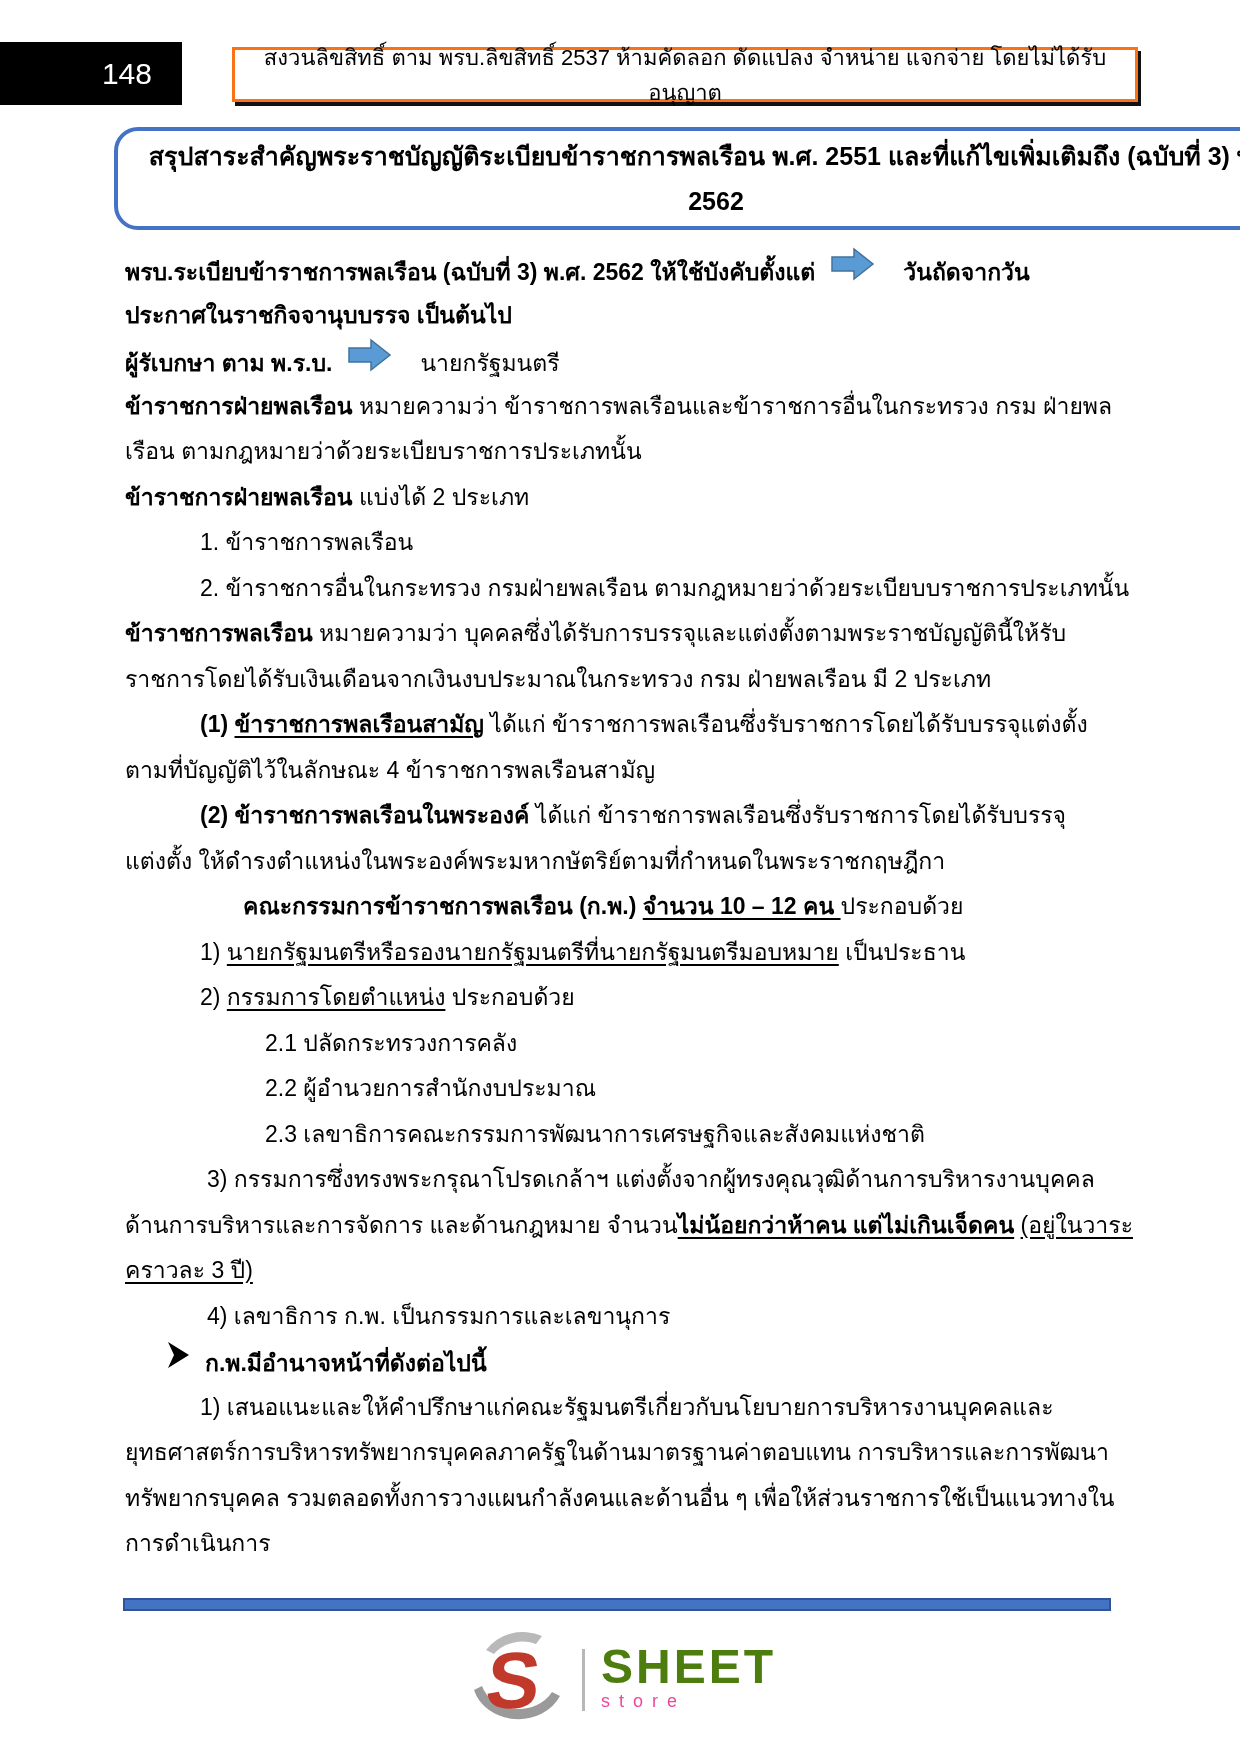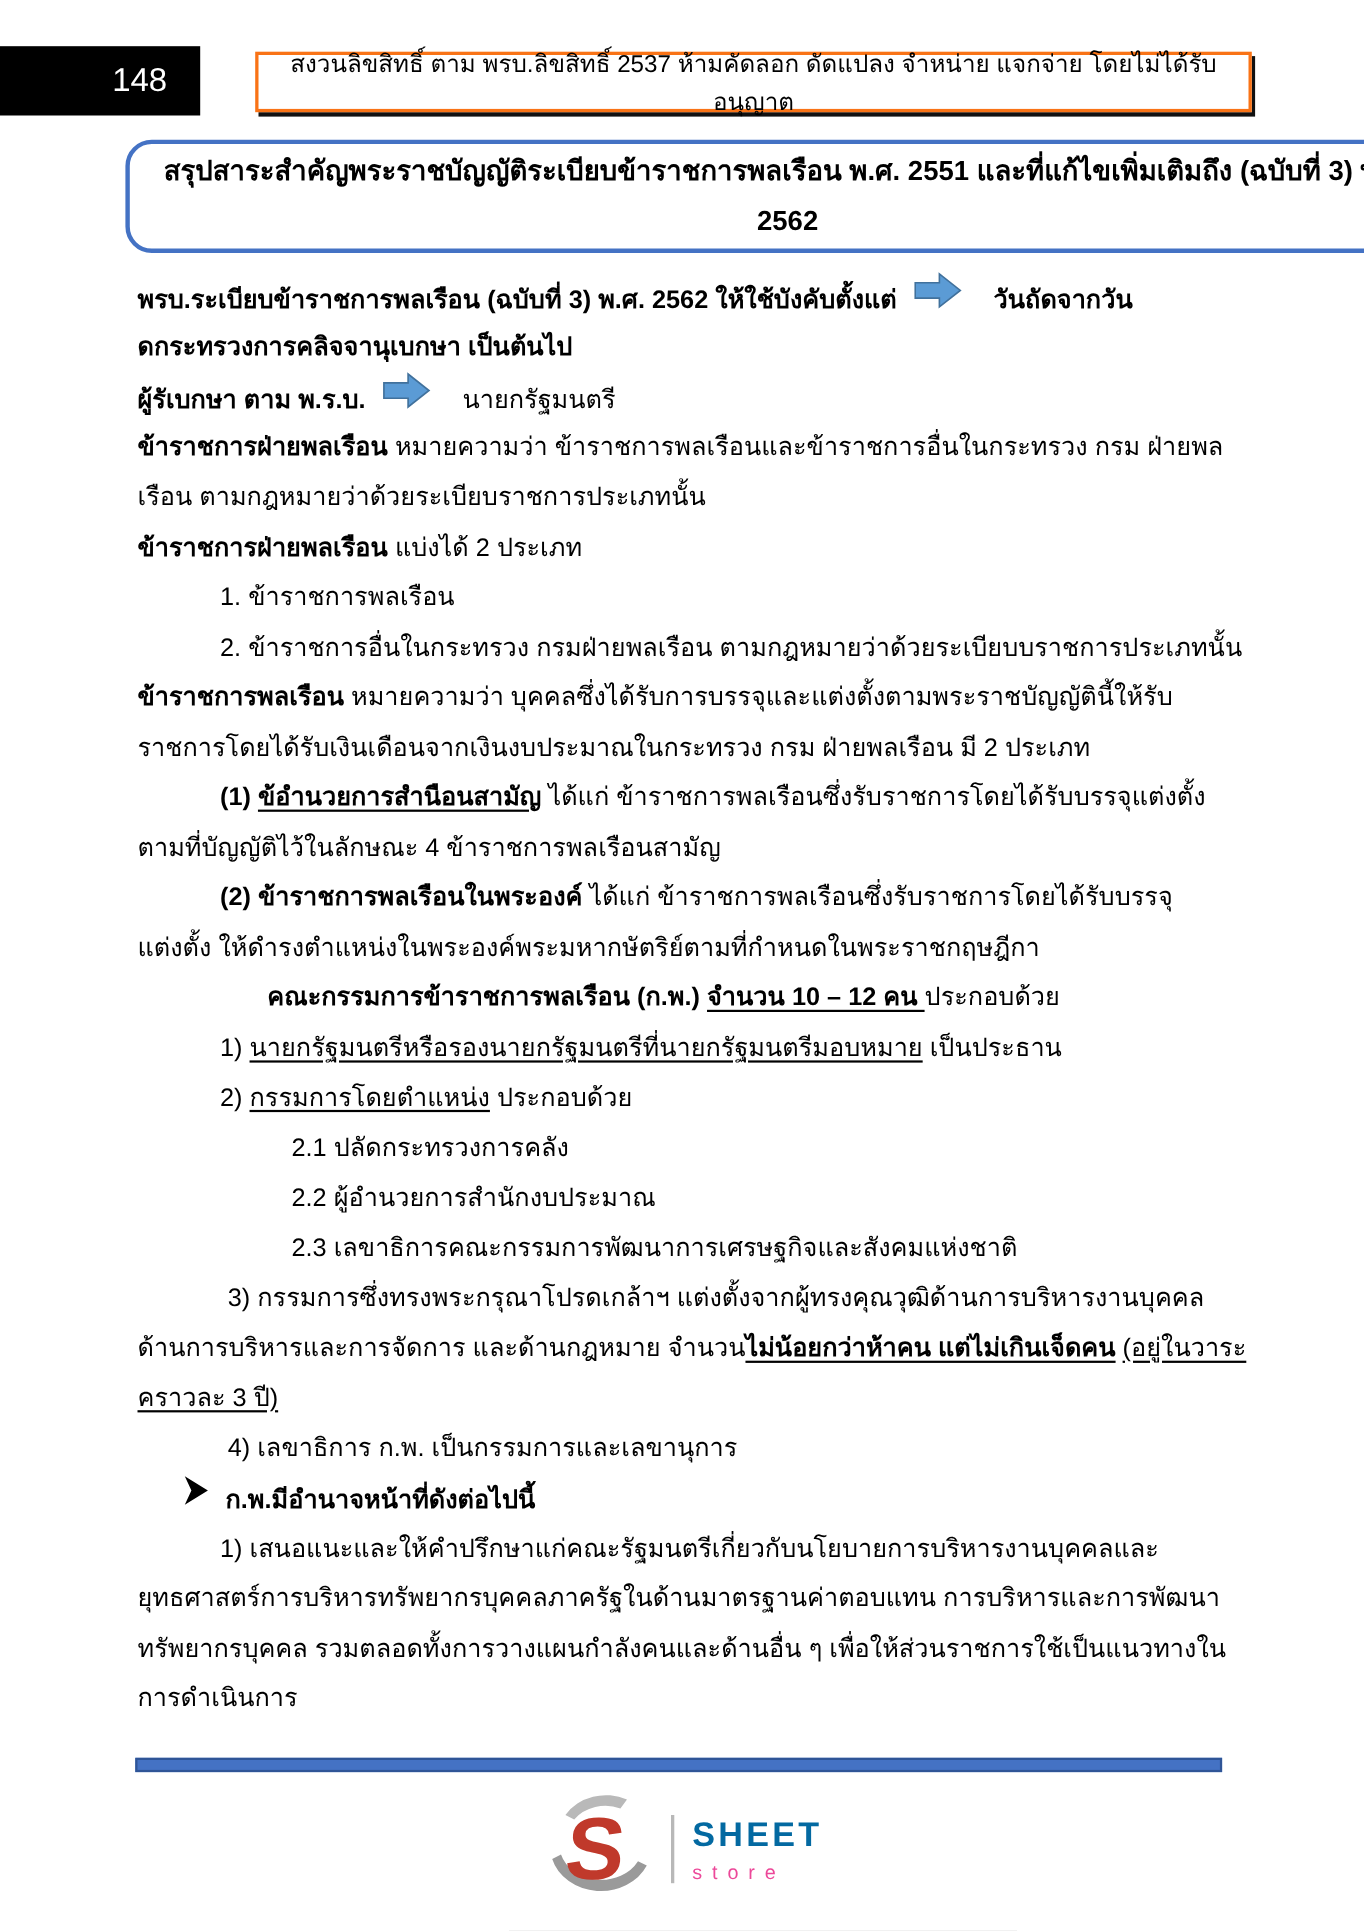--- a/index.html
+++ b/index.html
@@ -35,21 +35,21 @@
   .bottom-bar{
     position:absolute;left:123px;top:1598px;width:988px;height:13px;
     background:#4472C4;border:2px solid #2F5597;box-sizing:border-box;
   }
   .logo{
     position:absolute;left:0;top:1630px;width:1240px;
     display:flex;align-items:center;justify-content:center;gap:0;
   }
   .logo-divider{width:3px;height:62px;background:#b8b8b8;margin:0 16px 0 10px;}
   .logo-text{display:flex;flex-direction:column;align-items:flex-start;}
-  .logo-brand{font-size:31px;font-weight:bold;color:#0369a1;letter-spacing:3px;line-height:40px;}
+  .logo-brand{font-size:48px;font-weight:bold;color:#4d7c0f;letter-spacing:3px;line-height:40px;}
   .logo-sub{font-size:18px;color:#ec4899;letter-spacing:9px;line-height:24px;margin-top:2px;}
 </style>
 </head>
 <body>
 
 <div class="page">
 
   <div class="pagenum-box">
     <span>148</span>
   </div>
@@ -59,32 +59,32 @@
   </div>
 
   <div class="title-box">
     <span>สรุปสาระสำคัญพระราชบัญญัติระเบียบข้าราชการพลเรือน พ.ศ. 2551 และที่แก้ไขเพิ่มเติมถึง (ฉบับที่ 3) พ.ศ. 2562</span>
   </div>
 
   <div class="doc-body">
       <div class="line"><span class="b">พรบ.ระเบียบข้าราชการพลเรือน (ฉบับที่ 3) พ.ศ. 2562 ให้ใช้บังคับตั้งแต่</span><span class="arrow-icon"><svg width="44" height="34" viewBox="0 0 44 34">
             <path d="M1,10 L23,10 L23,2 L42,17 L23,32 L23,24 L1,24 Z" fill="#5B9BD5" stroke="#41719C" stroke-width="1.5"></path>
           </svg></span><span class="b">วันถัดจากวัน</span></div>
-      <div class="line"><span class="b">ดกระทรวงการคลิจจานุเบกษา เป็นต้นไป</span></div>
+      <div class="line"><span class="b">ประกาศในราชกิจจานุบบรรจ เป็นต้นไป</span></div>
       <div class="line"><span class="b">ผู้รัเบกษา ตาม พ.ร.บ.</span><span class="arrow-icon"><svg width="44" height="34" viewBox="0 0 44 34">
             <path d="M1,10 L23,10 L23,2 L42,17 L23,32 L23,24 L1,24 Z" fill="#5B9BD5" stroke="#41719C" stroke-width="1.5"></path>
           </svg></span><span>นายกรัฐมนตรี</span></div>
       <div class="line"><span class="b">ข้าราชการฝ่ายพลเรือน</span><span> หมายความว่า ข้าราชการพลเรือนและข้าราชการอื่นในกระทรวง กรม ฝ่ายพล</span></div>
       <div class="line"><span>เรือน ตามกฎหมายว่าด้วยระเบียบราชการประเภทนั้น</span></div>
       <div class="line"><span class="b">ข้าราชการฝ่ายพลเรือน</span><span> แบ่งได้ 2 ประเภท</span></div>
       <div class="line" style="padding-left: 75px;"><span>1. ข้าราชการพลเรือน</span></div>
       <div class="line" style="padding-left: 75px;"><span>2. ข้าราชการอื่นในกระทรวง กรมฝ่ายพลเรือน ตามกฎหมายว่าด้วยระเบียบบราชการประเภทนั้น</span></div>
       <div class="line"><span class="b">ข้าราชการพลเรือน</span><span> หมายความว่า บุคคลซึ่งได้รับการบรรจุและแต่งตั้งตามพระราชบัญญัตินี้ให้รับ</span></div>
       <div class="line"><span>ราชการโดยได้รับเงินเดือนจากเงินงบประมาณในกระทรวง กรม ฝ่ายพลเรือน มี 2 ประเภท</span></div>
-      <div class="line" style="padding-left: 75px;"><span class="b">(1) </span><span class="b u">ข้อำนวยการสำนือนสามัญ</span><span> ได้แก่ ข้าราชการพลเรือนซึ่งรับราชการโดยได้รับบรรจุแต่งตั้ง</span></div>
+      <div class="line" style="padding-left: 75px;"><span class="b">(1) </span><span class="b u">ข้าราชการพลเรือนสามัญ</span><span> ได้แก่ ข้าราชการพลเรือนซึ่งรับราชการโดยได้รับบรรจุแต่งตั้ง</span></div>
       <div class="line"><span>ตามที่บัญญัติไว้ในลักษณะ 4 ข้าราชการพลเรือนสามัญ</span></div>
       <div class="line" style="padding-left: 75px;"><span class="b">(2) </span><span class="b">ข้าราชการพลเรือนในพระองค์</span><span> ได้แก่ ข้าราชการพลเรือนซึ่งรับราชการโดยได้รับบรรจุ</span></div>
       <div class="line"><span>แต่งตั้ง ให้ดำรงตำแหน่งในพระองค์พระมหากษัตริย์ตามที่กำหนดในพระราชกฤษฎีกา</span></div>
       <div class="line" style="padding-left: 118px;"><span class="b">คณะกรรมการข้าราชการพลเรือน (ก.พ.) </span><span class="b u">จำนวน 10 – 12 คน </span><span>ประกอบด้วย</span></div>
       <div class="line" style="padding-left: 75px;"><span>1) </span><span class="u">นายกรัฐมนตรีหรือรองนายกรัฐมนตรีที่นายกรัฐมนตรีมอบหมาย</span><span> เป็นประธาน</span></div>
       <div class="line" style="padding-left: 75px;"><span>2) </span><span class="u">กรรมการโดยตำแหน่ง</span><span> ประกอบด้วย</span></div>
       <div class="line" style="padding-left: 140px;"><span>2.1 ปลัดกระทรวงการคลัง</span></div>
       <div class="line" style="padding-left: 140px;"><span>2.2 ผู้อำนวยการสำนักงบประมาณ</span></div>
       <div class="line" style="padding-left: 140px;"><span>2.3 เลขาธิการคณะกรรมการพัฒนาการเศรษฐกิจและสังคมแห่งชาติ</span></div>
       <div class="line" style="padding-left: 82px;"><span>3) กรรมการซึ่งทรงพระกรุณาโปรดเกล้าฯ แต่งตั้งจากผู้ทรงคุณวุฒิด้านการบริหารงานบุคคล</span></div>

